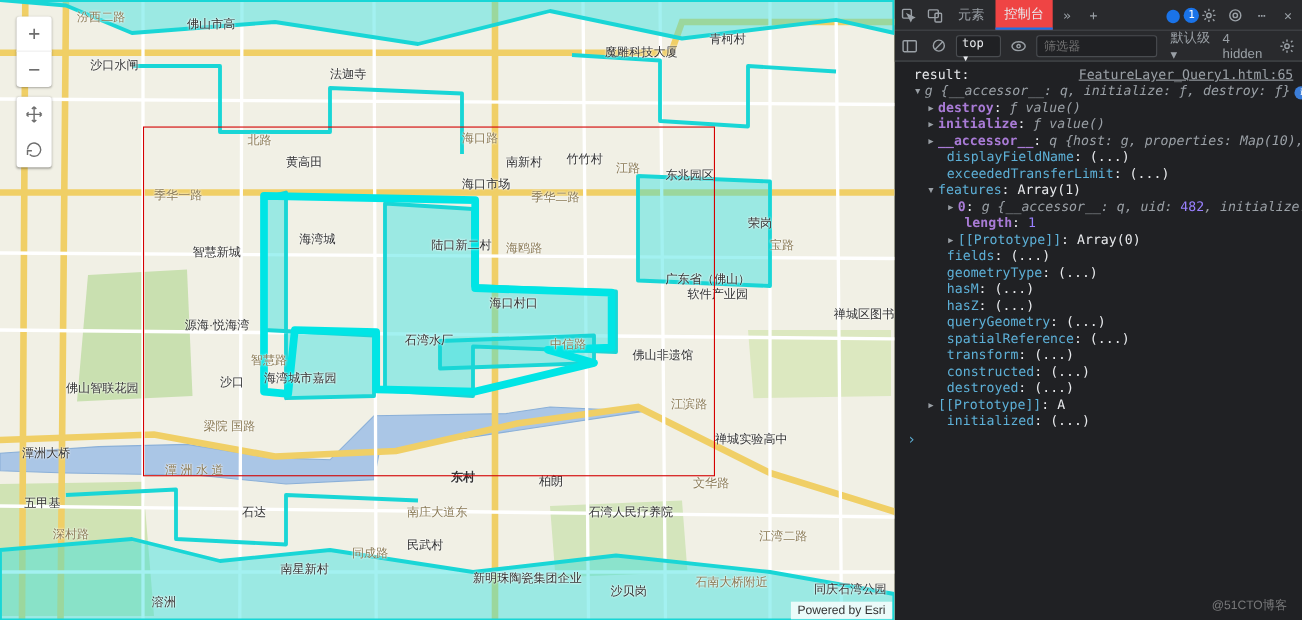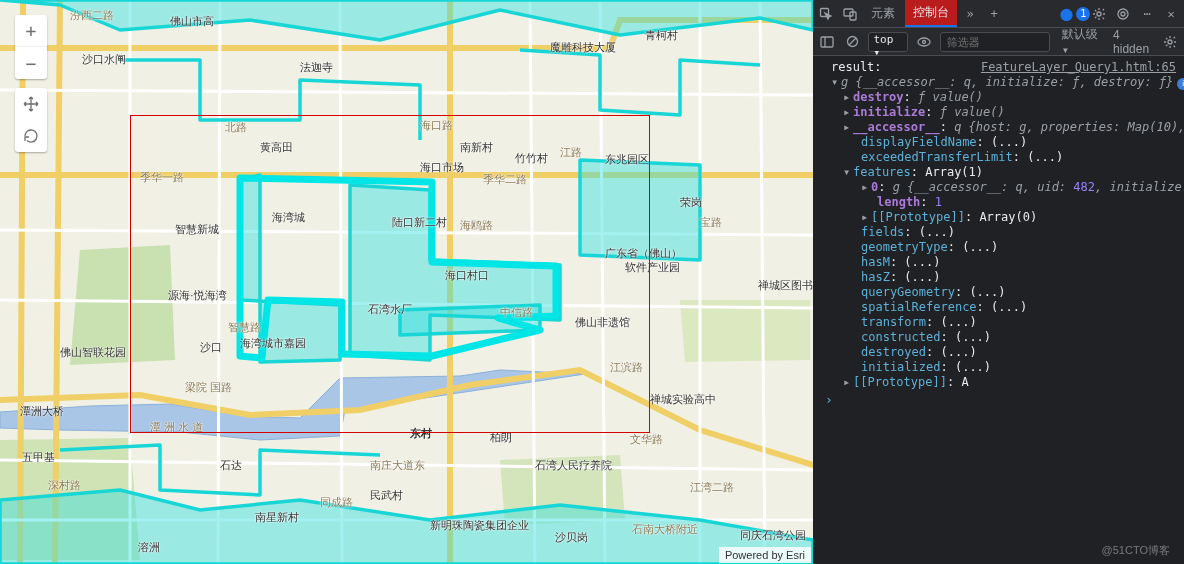--- a/index.html
+++ b/index.html
@@ -14,21 +14,21 @@
 .nav-ctrl{position:absolute;top:88px;left:15px;background:#fff;box-shadow:0 1px 2px rgba(0,0,0,.3);border-radius:3px}
 .nav-ctrl div{width:32px;height:32px;display:flex;align-items:center;justify-content:center;color:#6e6e6e;cursor:pointer}
 .attrib{position:absolute;bottom:1px;right:2px;font-family:sans-serif;font-size:11px;color:#323232;background:rgba(255,255,255,.8);padding:2px 6px}
 .watermark{position:absolute;bottom:6px;right:14px;font-family:sans-serif;font-size:11px;color:#ccc;opacity:.5}
 .red-box{position:absolute;border:1.5px solid #d40000}
 
 .devtools{flex:1;background:#202124;color:#e8eaed;display:flex;flex-direction:column;min-width:0}
 .dt-tabbar{display:flex;align-items:center;height:28px;background:#292a2d;border-bottom:1px solid #494c50;padding:0 2px;gap:2px}
 .dt-ico{width:22px;height:22px;display:flex;align-items:center;justify-content:center;color:#9aa0a6;cursor:pointer;border-radius:3px}
 .dt-tab{padding:0 8px;height:26px;display:flex;align-items:center;color:#9aa0a6;font-family:sans-serif;font-size:12px;cursor:pointer}
-.dt-tab.active{color:#e8eaed;background:#b91c1c;border-bottom:2px solid #1a73e8;height:27px}
+.dt-tab.active{color:#e8eaed;background:#ef4444;border-bottom:2px solid #1a73e8;height:27px}
 .dt-badge{background:#1a73e8;color:#fff;border-radius:8px;min-width:14px;height:14px;font-size:10px;display:inline-flex;align-items:center;justify-content:center;padding:0 3px;margin-left:3px}
 .dt-filterbar{display:flex;align-items:center;height:28px;background:#292a2d;border-bottom:1px solid #494c50;padding:0 4px;gap:6px}
 .dt-filterbar select,.dt-filterbar .sel{background:#202124;color:#e8eaed;border:1px solid #494c50;font-size:11px;height:20px;padding:0 4px;border-radius:3px}
 .dt-filterbar input{background:#202124;color:#e8eaed;border:1px solid #494c50;font-size:11px;height:20px;padding:0 6px;border-radius:3px;width:110px}
 .dt-content{flex:1;overflow:auto;padding:4px 0 4px 6px;line-height:15px}
 .ln{white-space:nowrap}
 .tri{display:inline-block;width:10px;color:#9aa0a6;cursor:pointer}
 .tri::before{content:"▸"}
 .tri.open::before{content:"▾"}
 .key{color:#5db0d7}
@@ -109,21 +109,21 @@
       <div class="map-label" style="left: 82px; top: 52px;">沙口水闸</div>
       <div class="map-label rd" style="left: 225px; top: 120px;">北路</div>
       <div class="map-label" style="left: 260px; top: 140px; font-family: Liberation Mono, monospace;">黄高田</div>
       <div class="map-label rd" style="left: 420px; top: 118px;">海口路</div>
       <div class="map-label" style="left: 460px; top: 140px;">南新村</div>
       <div class="map-label" style="left: 550px; top: 40px;">魔雕科技大厦</div>
       <div class="map-label" style="left: 645px; top: 28px;">青柯村</div>
       <div class="map-label rd" style="left: 560px; top: 145px;">江路</div>
       <div class="map-label" style="left: 300px; top: 60px;">法迦寺</div>
       <div class="map-label" style="left: 420px; top: 160px;">海口市场</div>
-      <div class="map-label" style="left: 515px; top: 151px;">竹竹村</div>
+      <div class="map-label" style="left: 515px; top: 137px;">竹竹村</div>
       <div class="map-label" style="left: 605px; top: 152px;">东兆园区</div>
       <div class="map-label rd" style="left: 140px; top: 170px;">季华一路</div>
       <div class="map-label rd" style="left: 483px; top: 172px;">季华二路</div>
       <div class="map-label" style="left: 680px; top: 195px;">荣岗</div>
       <div class="map-label" style="left: 175px; top: 222px;">智慧新城</div>
       <div class="map-label" style="left: 272px; top: 210px;">海湾城</div>
       <div class="map-label" style="left: 392px; top: 215px;">陆口新二村</div>
       <div class="map-label rd" style="left: 460px; top: 218px;">海鸥路</div>
       <div class="map-label" style="left: 605px; top: 246px;">广东省（佛山）</div>
       <div class="map-label" style="left: 625px; top: 260px;">软件产业园</div>
@@ -238,21 +238,21 @@
       </div>
     <span class="sel"><span>top</span> ▾</span>
     <div class="dt-ico">
         <svg width="14" height="10" stroke="#9aa0a6" fill="none" stroke-width="1.3">
           <ellipse cx="7" cy="5" rx="6" ry="4"></ellipse>
           <circle cx="7" cy="5" r="1.5"></circle>
         </svg>
       </div>
     <input placeholder="筛选器" style="">
     <div style="flex:1"></div>
-    <span style="color:#9aa0a6;font-family:Liberation Mono, monospace;cursor:pointer"><span>默认级</span> ▾</span>
+    <span style="color:#9aa0a6;font-family:Liberation Serif, serif;cursor:pointer"><span>默认级</span> ▾</span>
     <span style="color:#9aa0a6;font-family:sans-serif">4 hidden</span>
     <div class="dt-ico">
         <svg width="14" height="14" stroke="#9aa0a6" fill="none" stroke-width="1.3">
           <circle cx="7" cy="7" r="2"></circle>
           <path d="M7 1v2M7 11v2M1 7h2M11 7h2M3 3l1.4 1.4M10.6 10.6L12 12M3 11l1.4-1.4M10.6 3.4L12 2"></path>
         </svg>
       </div>
   </div>
 
   <div class="dt-content">
@@ -272,18 +272,18 @@
     <div class="ln i2"><span class="tri"></span><span class="key">[[Prototype]]</span><span class="op">: </span><span class="str">Array(0)</span></div>
     <div class="ln i2"><span class="key">fields</span><span class="op">: </span><span class="str">(...)</span></div>
     <div class="ln i2"><span class="key">geometryType</span><span class="op">: </span><span class="str">(...)</span></div>
     <div class="ln i2"><span class="key">hasM</span><span class="op">: </span><span class="str">(...)</span></div>
     <div class="ln i2"><span class="key">hasZ</span><span class="op">: </span><span class="str">(...)</span></div>
     <div class="ln i2"><span class="key">queryGeometry</span><span class="op">: </span><span class="str">(...)</span></div>
     <div class="ln i2"><span class="key">spatialReference</span><span class="op">: </span><span class="str">(...)</span></div>
     <div class="ln i2"><span class="key">transform</span><span class="op">: </span><span class="str">(...)</span></div>
     <div class="ln i2"><span class="key">constructed</span><span class="op">: </span><span class="str">(...)</span></div>
     <div class="ln i2"><span class="key">destroyed</span><span class="op">: </span><span class="str">(...)</span></div>
+    <div class="ln i1"><span class="tri"></span><span class="key">[[Prototype]]</span><span class="op">: </span><span class="str">A</span></div>
     <div class="ln i2"><span class="key">initialized</span><span class="op">: </span><span class="str">(...)</span></div>
-    <div class="ln i1"><span class="tri"></span><span class="key">[[Prototype]]</span><span class="op">: </span><span class="str">A</span></div>
     <div class="prompt">›</div>
   </div>
   <div class="watermark">@51CTO博客</div>
 </div>
 
 </body></html>

